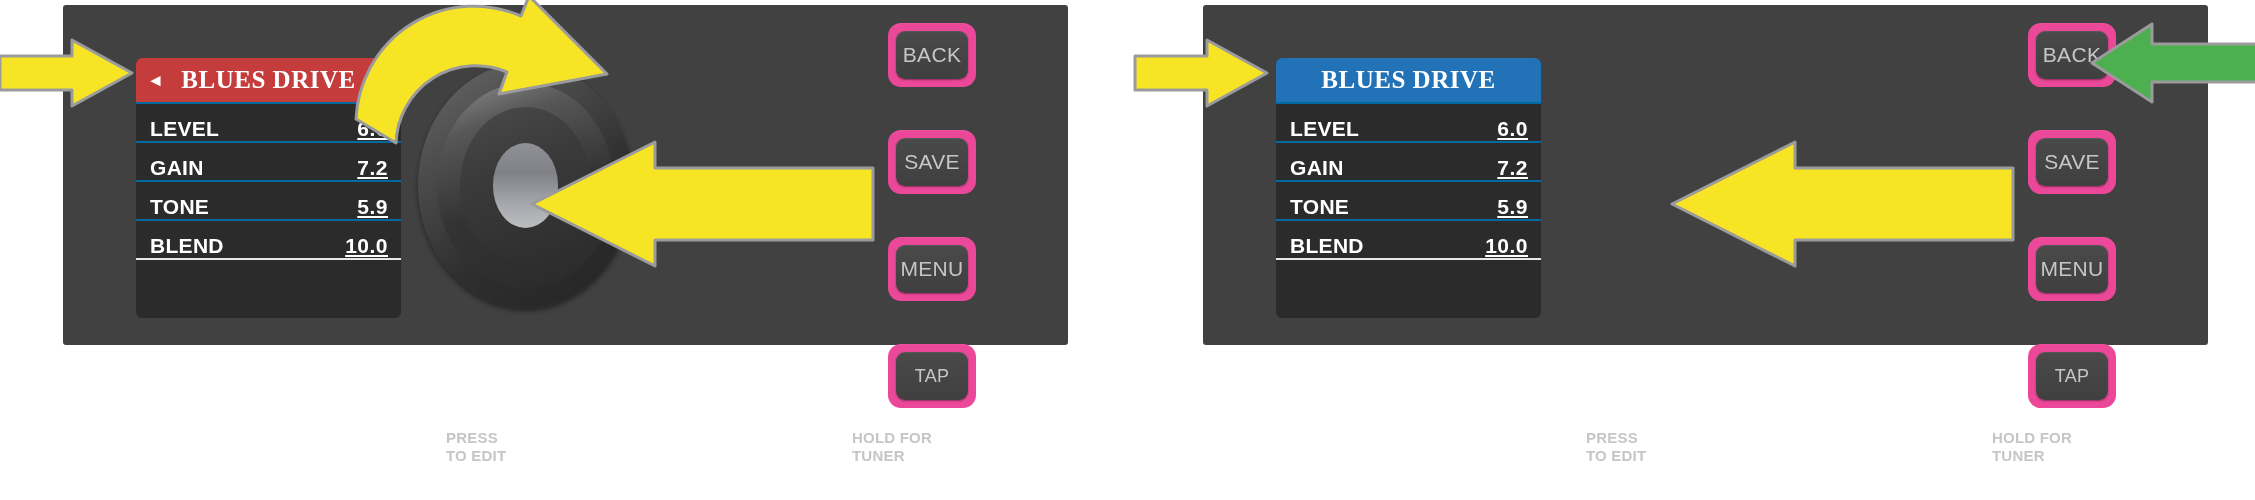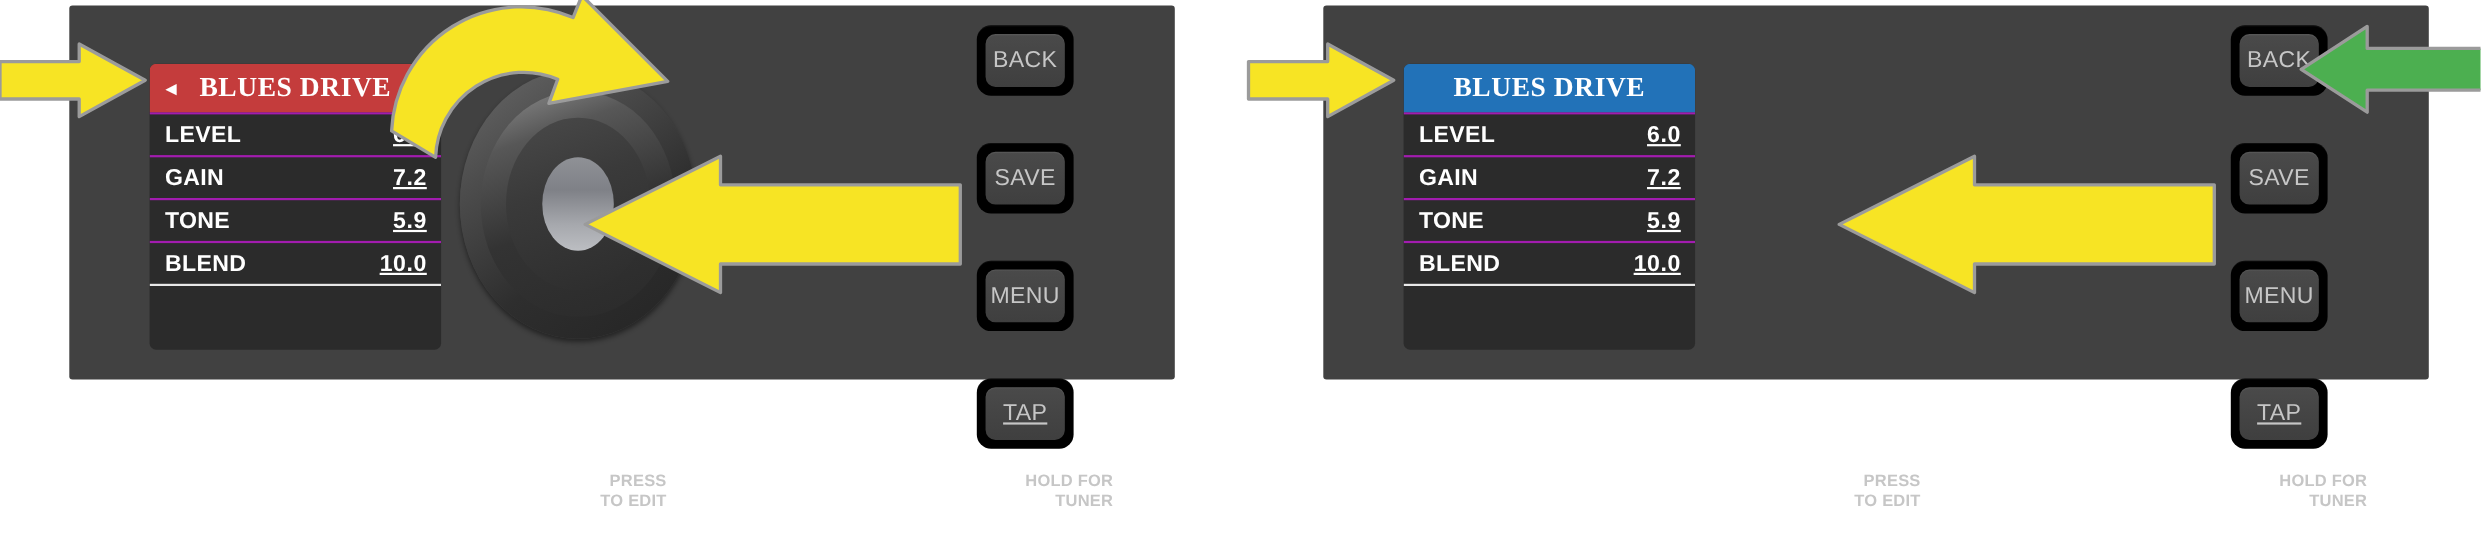--- a/index.html
+++ b/index.html
@@ -62,25 +62,25 @@
     font-size: 17px;
     line-height: 1;
     position: absolute;
   }
   .lcd-header .chev.left  { left: 11px; }
   .lcd-header .chev.right { right: 11px; }
 
   .lcd-row {
     height: 39px;
     display: flex;
-    align-items: center;
+    align-items: flex-end;
     justify-content: space-between;
     padding: 0 13px 0 14px;
     box-sizing: border-box;
-    border-top: 2px solid #a21caf;
+    border-top: 2px solid #0369a1;
     color: #ffffff;
     font-size: 21px;
     font-weight: bold;
     letter-spacing: 0.3px;
   }
   .lcd-row .rv { letter-spacing: 0.5px; text-decoration: underline; }
   .lcd-blank {
     border-top: 2px solid #e8e8e8;
     height: 60px;
   }
@@ -126,21 +126,21 @@
     border-radius: 50%;
     background: linear-gradient(180deg, #8f9196 0%, #7f8187 35%, #a6a8ad 72%, #bcbec2 100%);
   }
 
   
   .btn {
     position: absolute;
     width: 88px;
     height: 64px;
     border-radius: 13px;
-    background: #000000;
+    background: #ec4899;
     box-shadow: inset 0 1px 0 rgba(255,255,255,0.05);
     display: flex;
     align-items: center;
     justify-content: center;
   }
   .btn .inner {
     width: 72px;
     height: 48px;
     border-radius: 9px;
     background: linear-gradient(180deg, #4a4a4a 0%, #3f3f3f 100%);
@@ -149,30 +149,30 @@
     justify-content: center;
     box-shadow: inset 0 1px 1px rgba(255,255,255,0.08),
                 0 1px 2px rgba(0,0,0,0.4);
   }
   .btn .lbl {
     color: #c6c6c6;
     font-size: 21px;
     font-weight: normal;
     letter-spacing: 0.3px;
   }
-  .btn.small .lbl { font-size: 21px; text-decoration: underline; }
+  .btn.small .lbl { font-size: 18px; }
 
   
   .caption {
     position: absolute;
     color: #c6c6c6;
     font-size: 15px;
     font-weight: bold;
     line-height: 1.18;
-    text-align: right;
+    text-align: left;
     letter-spacing: 0.2px;
   }
 
   
   .arrow-svg { position: absolute; overflow: visible; }
 </style>
 </head>
 <body>
 
 <div class="stage">

